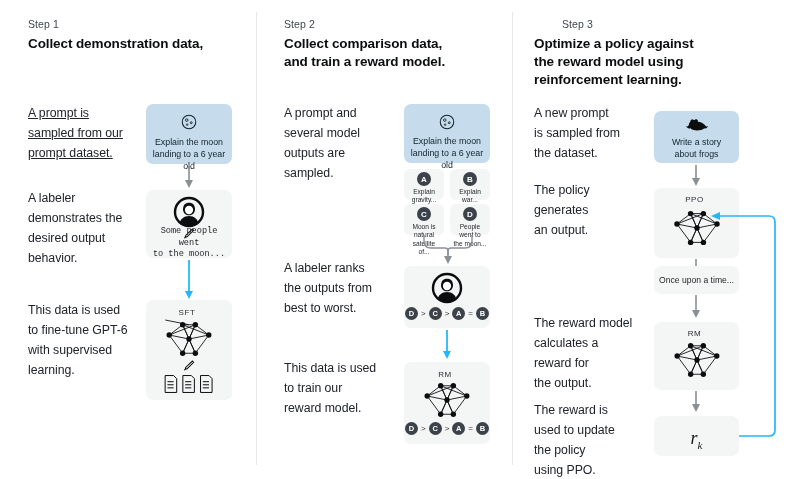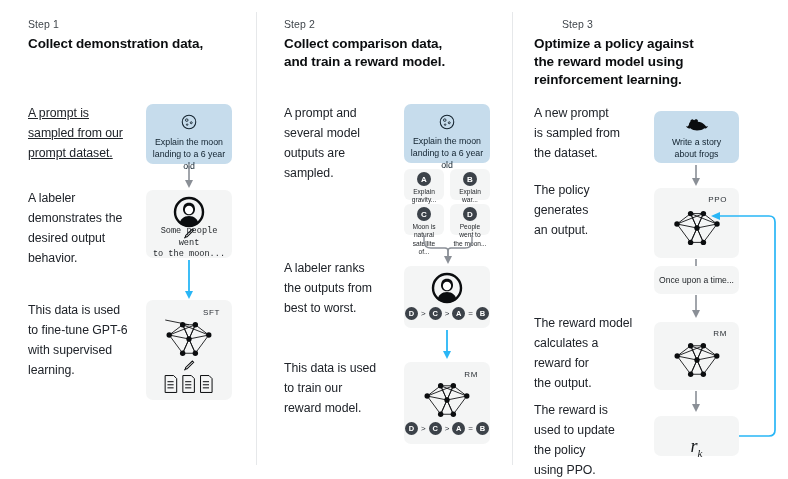--- a/index.html
+++ b/index.html
@@ -36,21 +36,21 @@
   }
 
   
   .card{
     position:absolute;box-sizing:border-box;border-radius:7px;
     background:#f4f5f5;
     padding-left:38px;
   }
   .card.blue{background:#c6dcec;}
   .card-title{
-    position:absolute;left:0;right:12px;text-align:right;
+    position:absolute;left:0;right:4px;text-align:center;
     font-size:8px;color:#2a2f35;letter-spacing:.6px;
   }
   .card-text{
     position:absolute;left:4px;right:4px;text-align:center;
     font-size:8.6px;line-height:11.5px;color:#1d2125;
   }
   .card-text.blue-t{color:#10212e;font-size:8.8px;line-height:12px;}
   .opt-card{
     position:absolute;box-sizing:border-box;border-radius:6px;background:#f4f5f5;
   }
@@ -494,21 +494,21 @@
         </g>
       </svg>
     </div>
 
     <svg class="arrow" style="left:177px;top:391px;" width="14" height="22">
       <line x1="7" y1="0" x2="7" y2="14" stroke="#8a8f96" stroke-width="1.6"></line>
       <path d="M7 21 L3 13 L11 13 Z" fill="#8a8f96"></path>
     </svg>
 
     <div class="card" style="left:142px;top:416px;width:85px;height:40px;">
-      <div class="rk" style="top:20px;">
+      <div class="rk" style="top:12px;">
         <span>r</span><sub>k</sub>
       </div>
     </div>
 
     <svg class="arrow" style="left:184px;top:208px;" width="90" height="230">
       <path d="M43 228 h30 q6 0 6 -6 v-208 q0 -6 -6 -6 h-52" fill="none" stroke="#29b6f6" stroke-width="1.7"></path>
       <path d="M15 8 L24 4 L24 12 Z" fill="#29b6f6"></path>
     </svg>
   </div>
 

